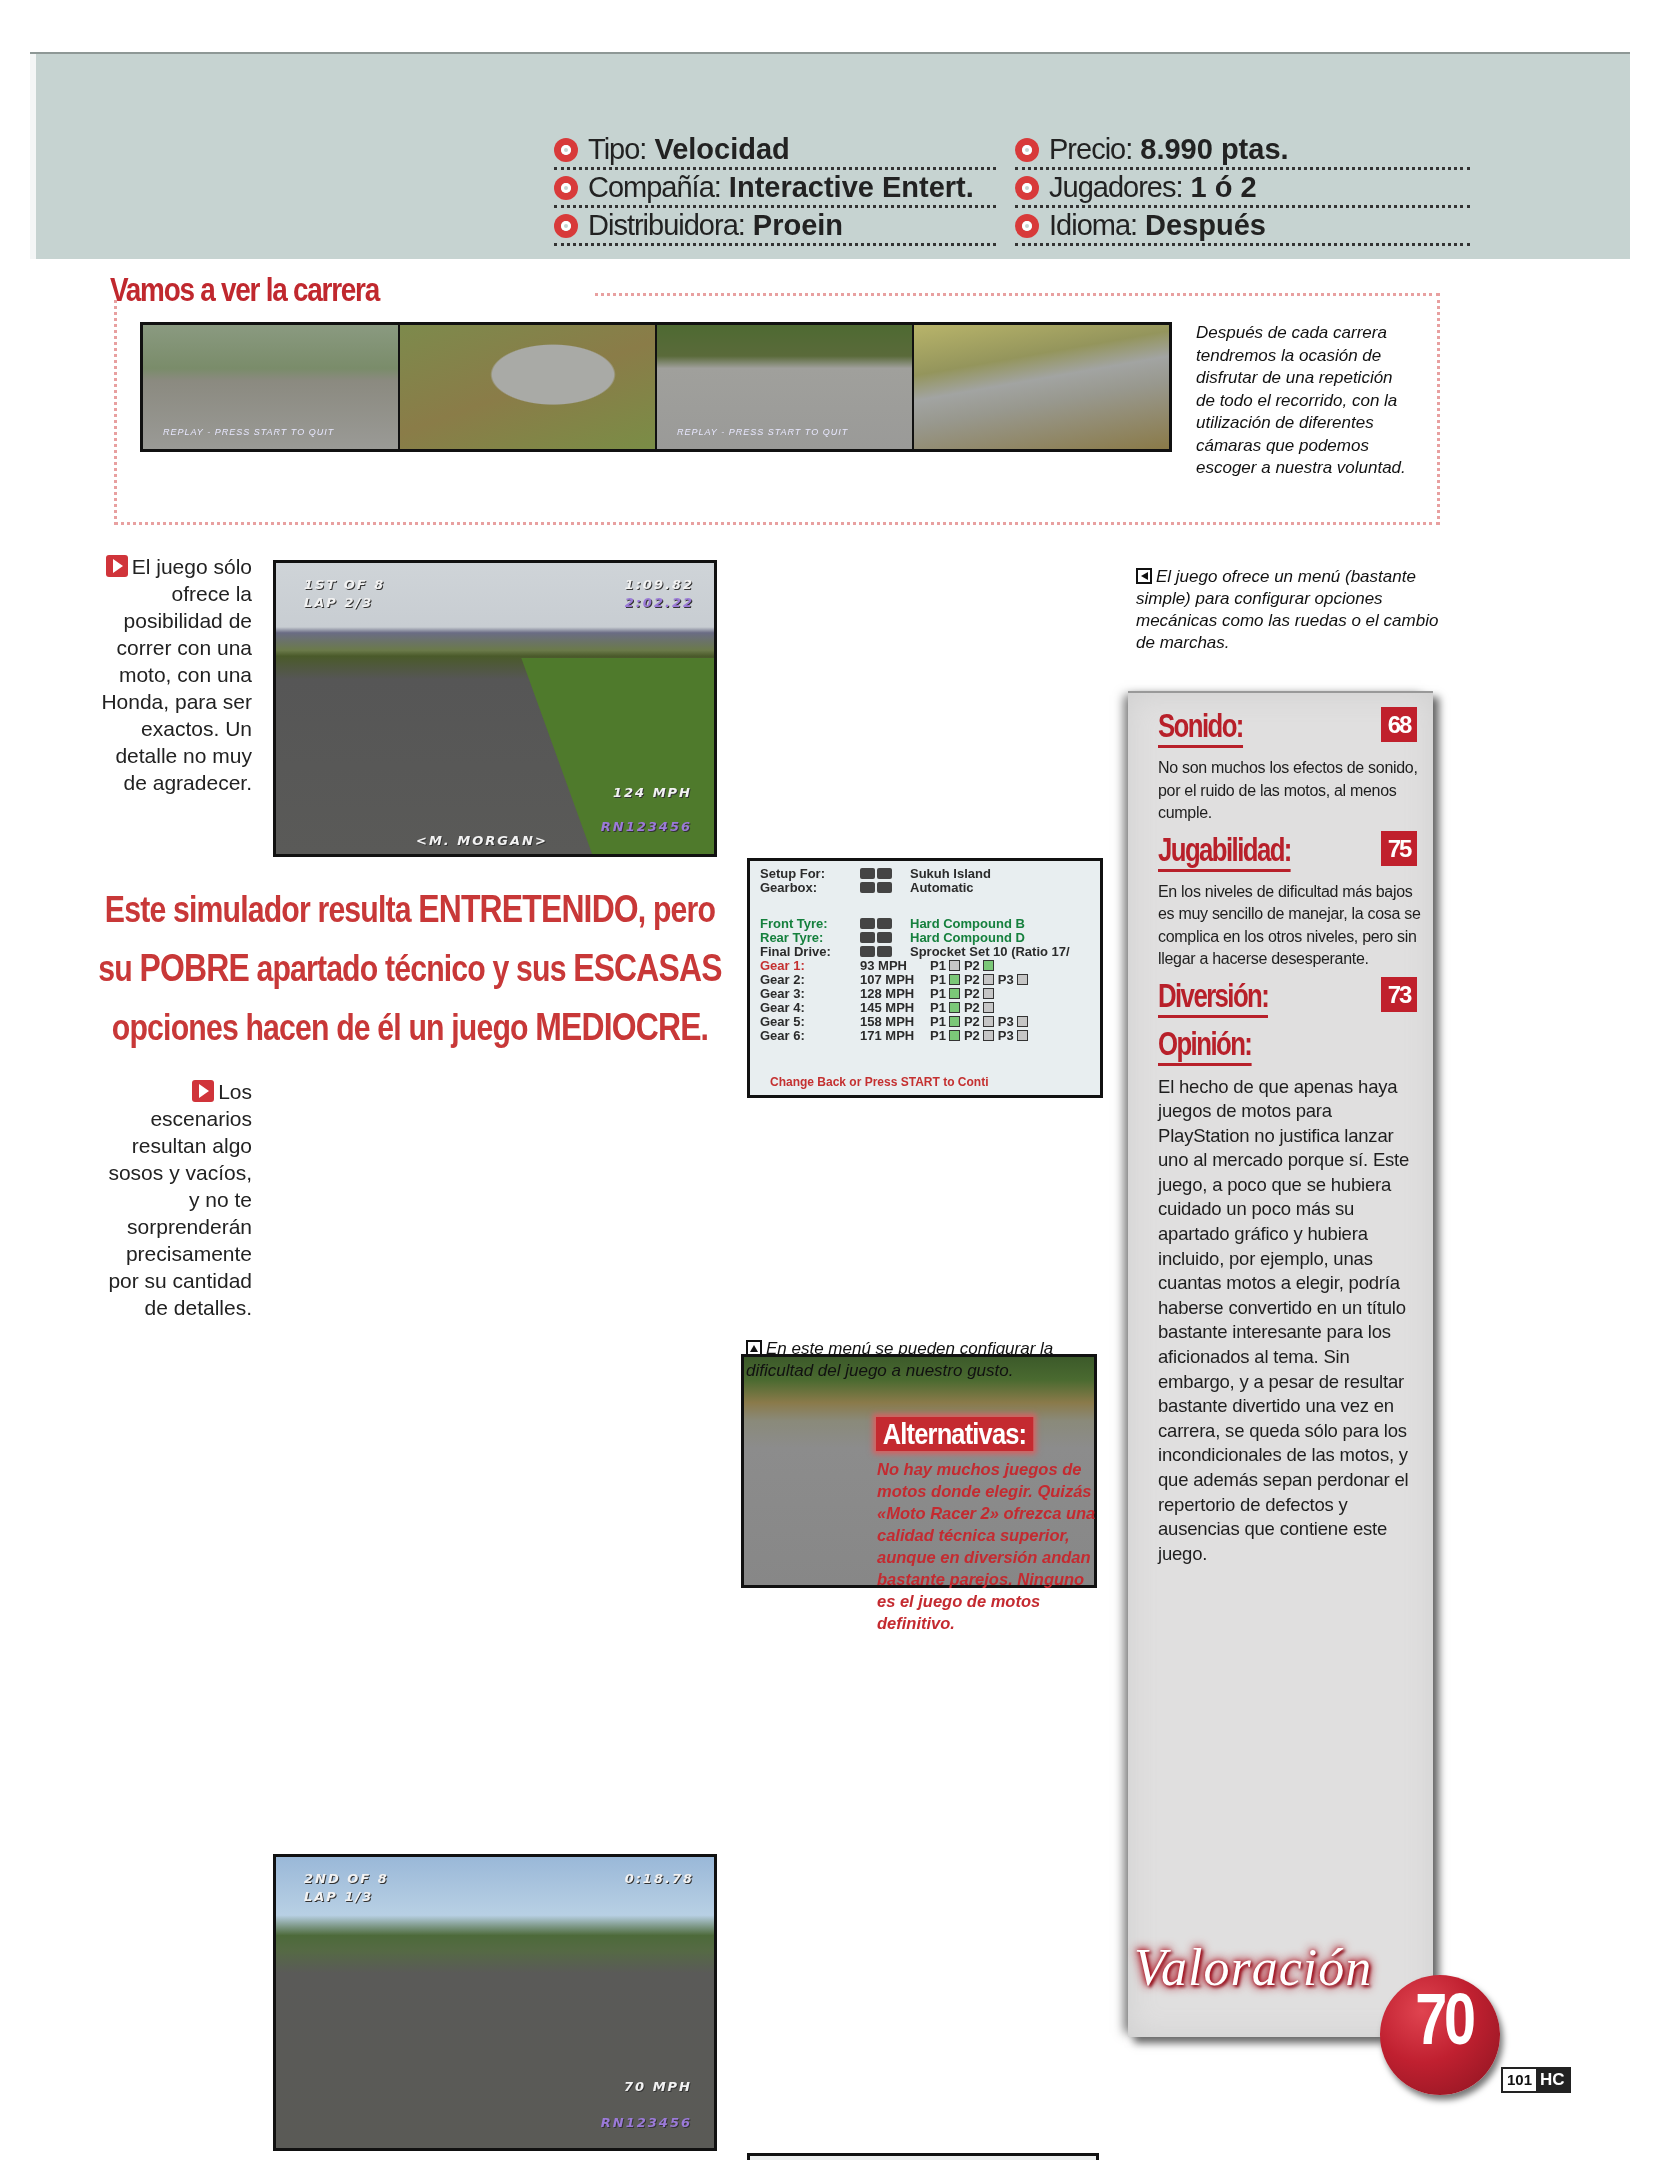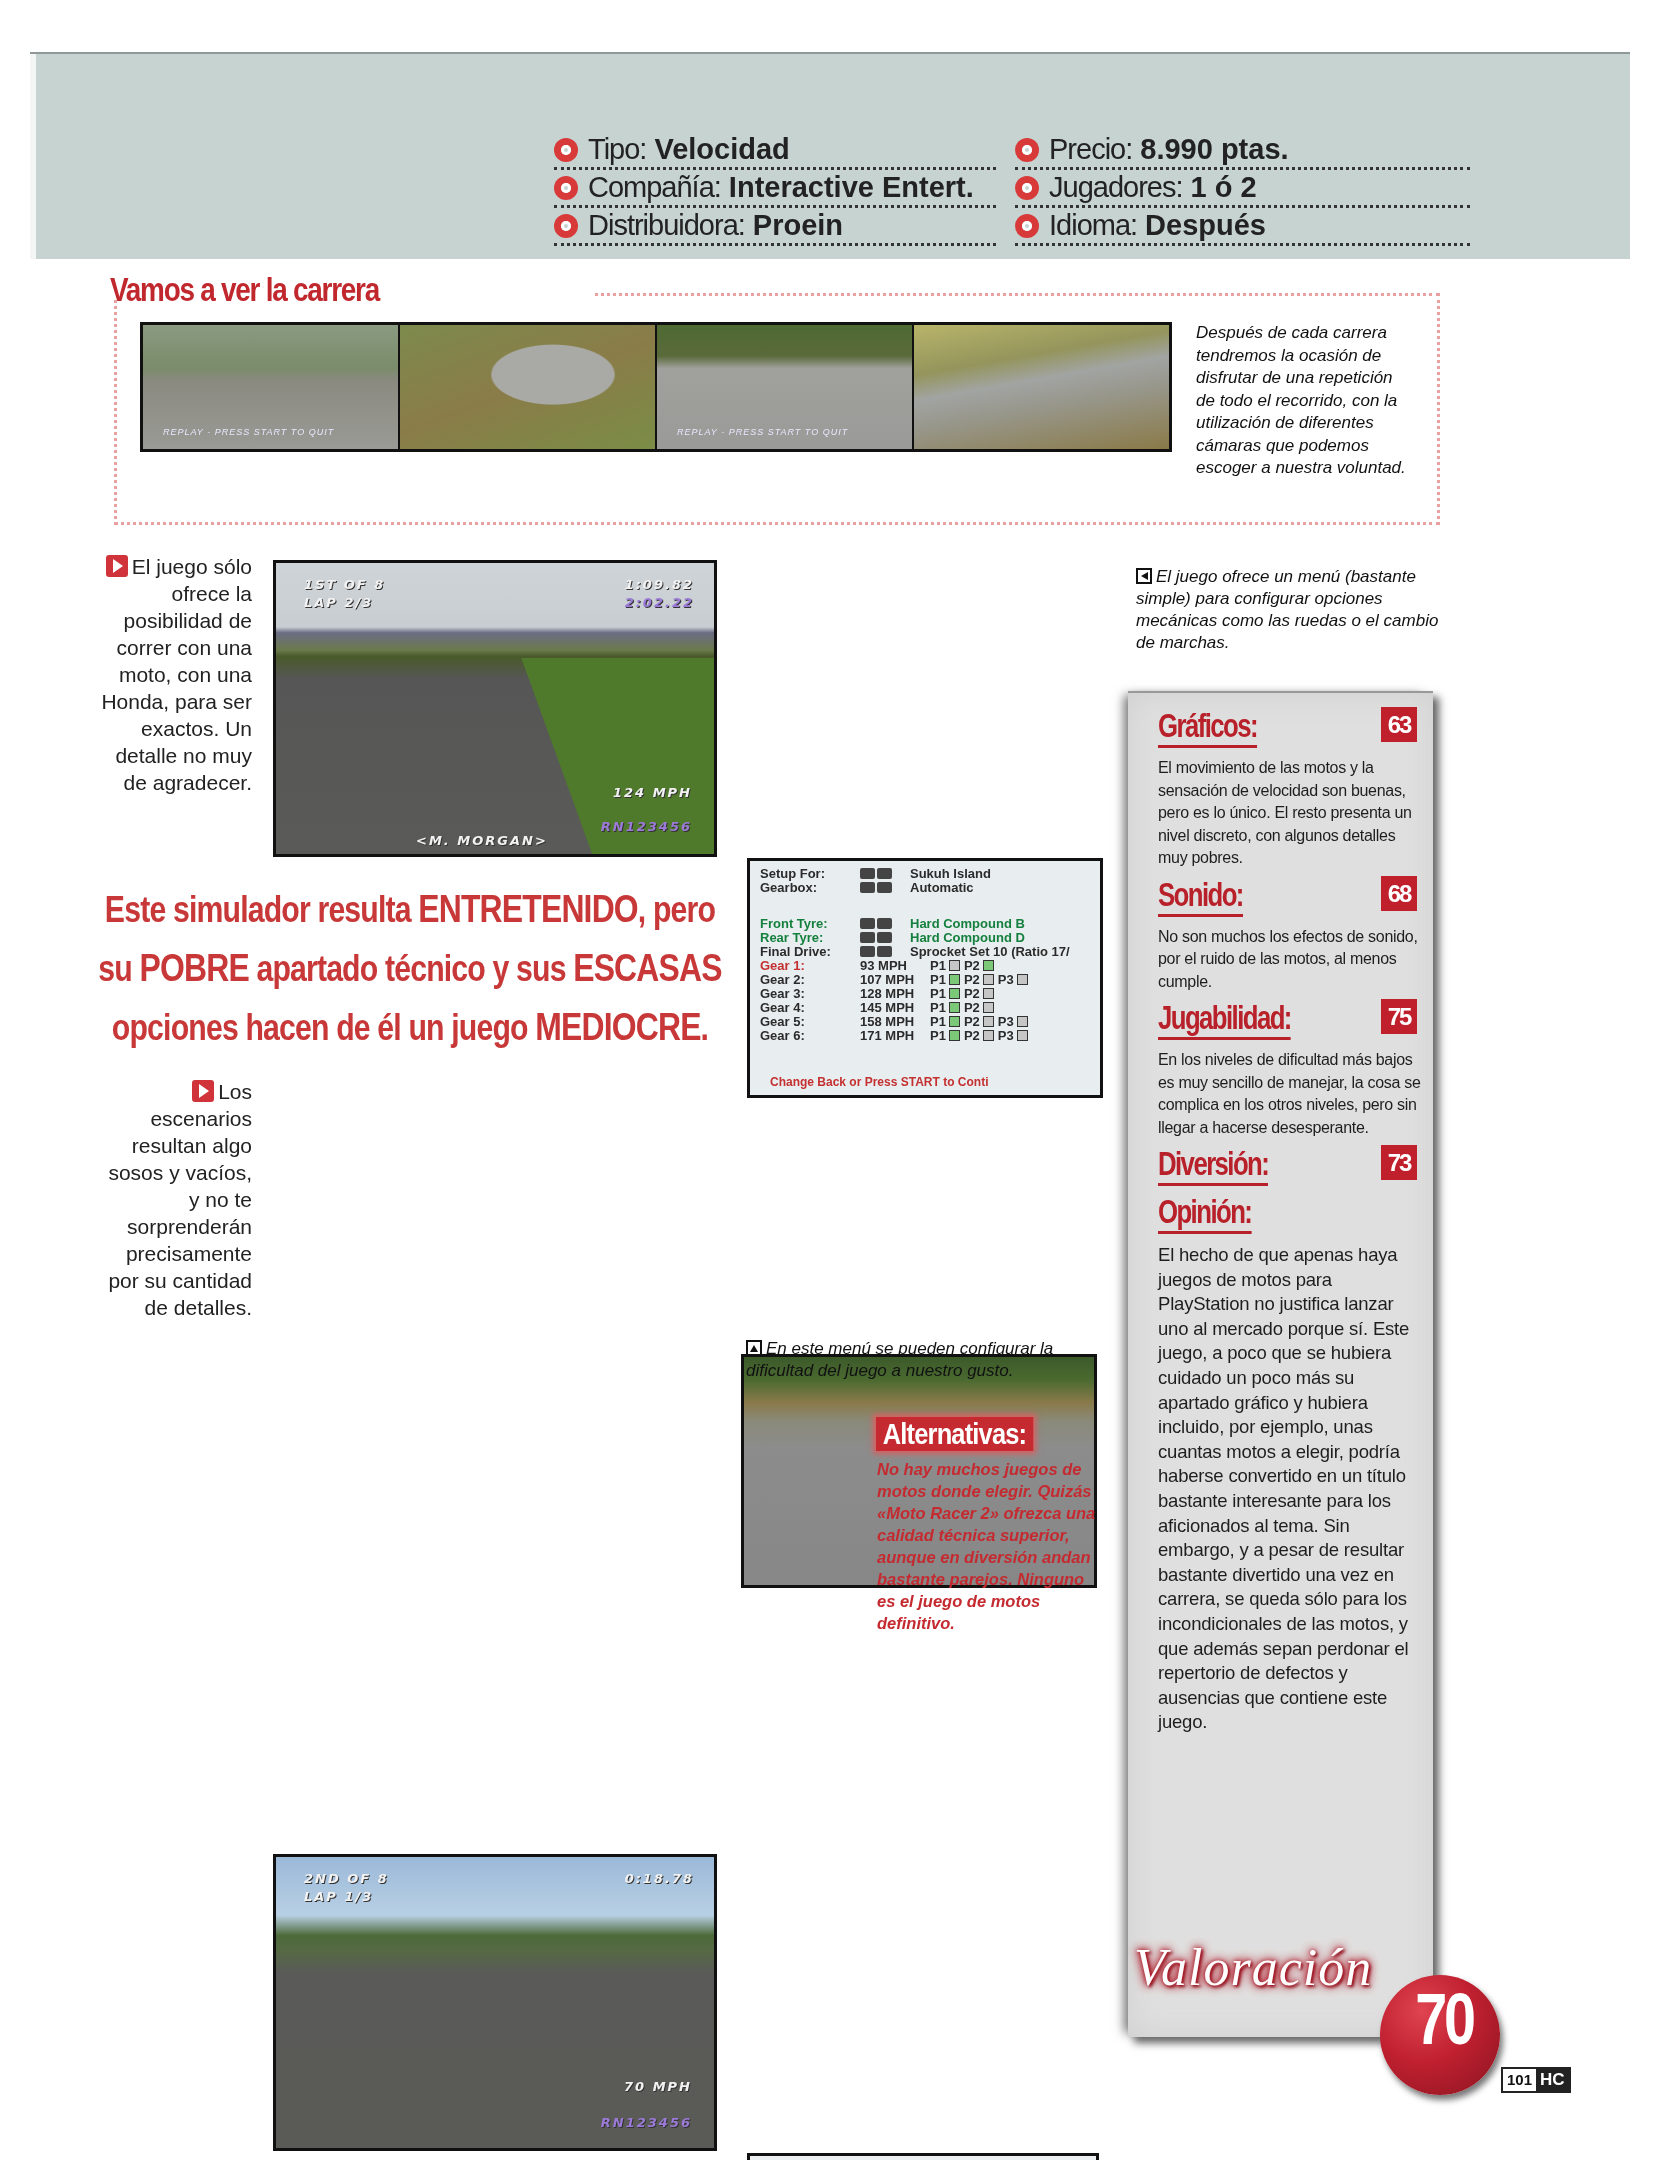--- a/index.html
+++ b/index.html
@@ -266,27 +266,20 @@
   <span class="cap-tri up"></span><span>En este menú se pueden configurar la dificultad del juego a nuestro gusto.</span>
 </div>
 
 <div class="abs alt-title">Alternativas:</div>
 <div class="abs alt-body">No hay muchos juegos de motos donde elegir. Quizás «Moto Racer 2» ofrezca una calidad técnica superior, aunque en diversión andan bastante parejos. Ninguno es el juego de motos definitivo.</div>
 
 <div class="abs panel">
   <div class="panel-inner">
     <div class="cat">
       <div class="cat-head">
-          <span class="cat-title">Gráficos:</span>
-          <span class="score">63</span>
-        </div>
-      <div class="cat-text">El movimiento de las motos y la sensación de velocidad son buenas, pero es lo único. El resto presenta un nivel discreto, con algunos detalles muy pobres.</div>
-    </div>
-    <div class="cat">
-      <div class="cat-head">
           <span class="cat-title">Sonido:</span>
           <span class="score">68</span>
         </div>
       <div class="cat-text">No son muchos los efectos de sonido, por el ruido de las motos, al menos cumple.</div>
     </div>
     <div class="cat">
       <div class="cat-head">
           <span class="cat-title">Jugabilidad:</span>
           <span class="score">75</span>
         </div>

